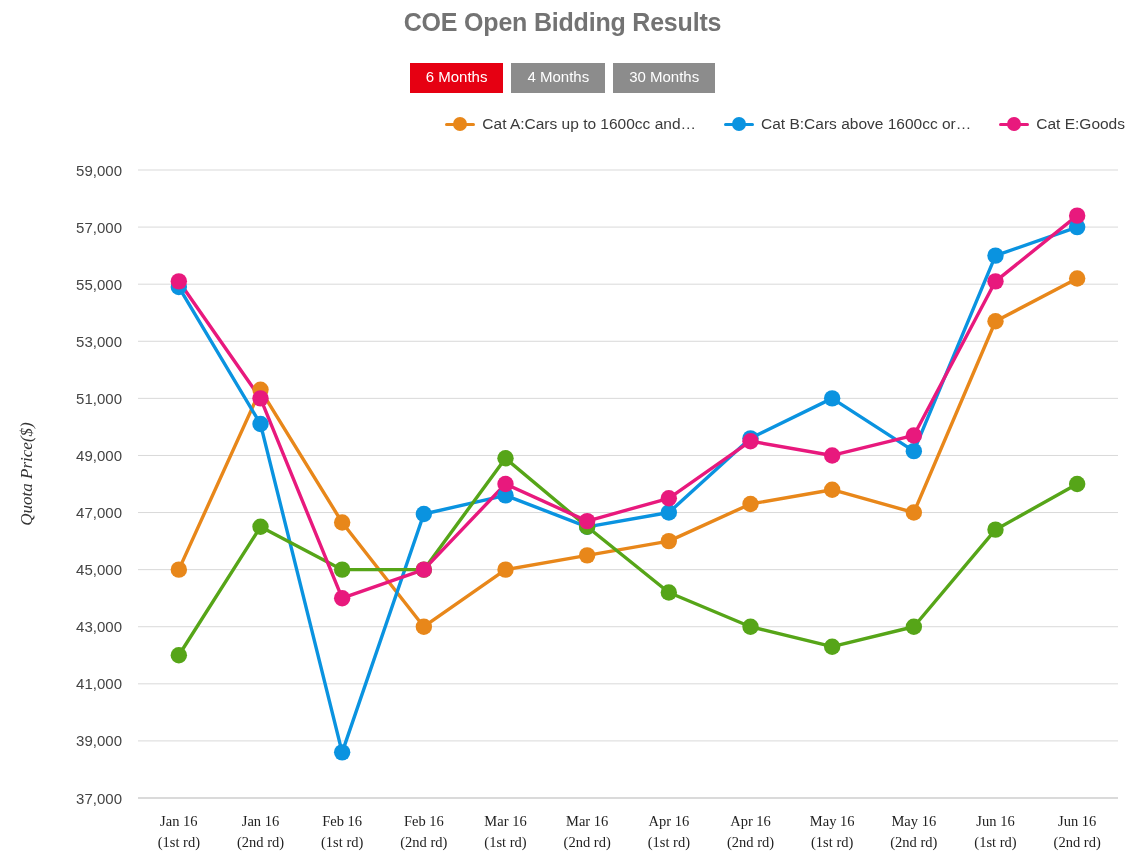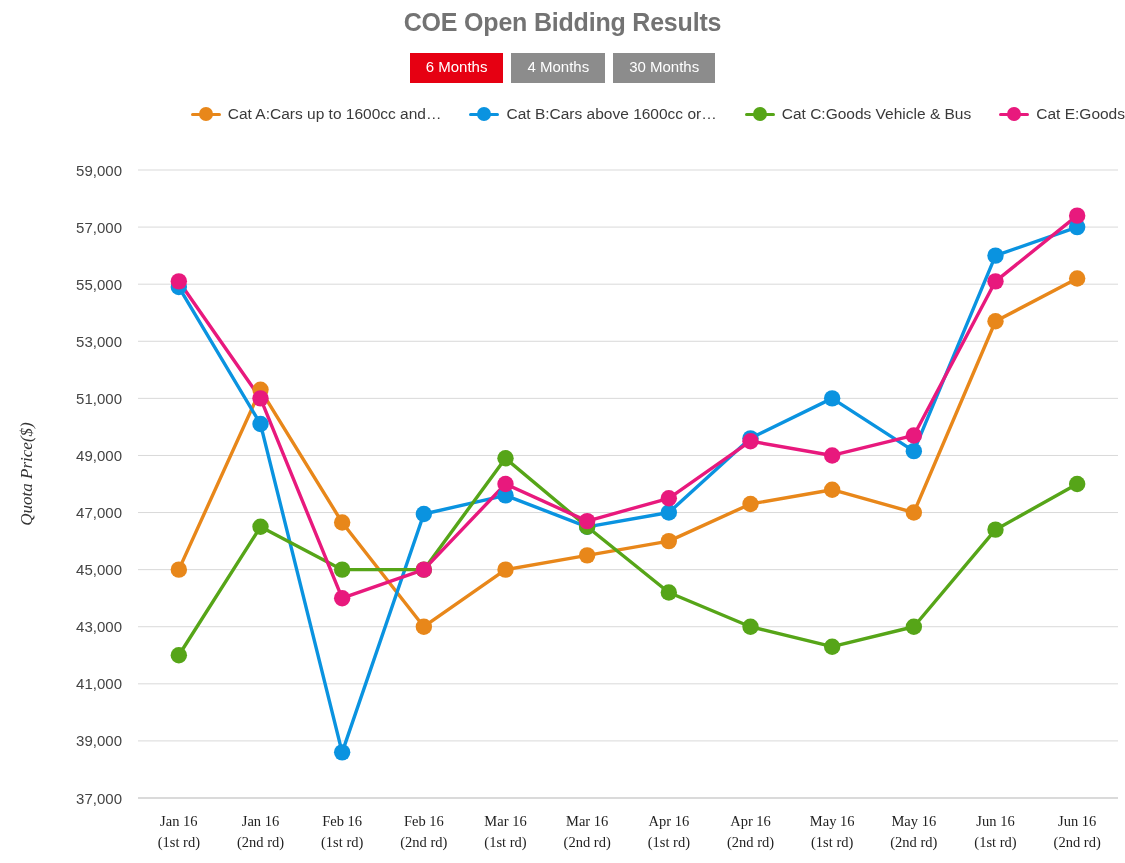--- a/index.html
+++ b/index.html
@@ -23,21 +23,21 @@
     color: #737373;
     margin: 0;
     padding-top: 8px;
     letter-spacing: -0.2px;
   }
 
   #range-toggle {
     display: flex;
     justify-content: center;
     gap: 8px;
-    margin-top: 16px;
+    margin-top: 26px;
   }
   .range-btn {
     font-size: 15px;
     color: #ffffff;
     padding: 6px 16px 7px 16px;
     border: none;
     cursor: pointer;
     font-family: "Liberation Sans", sans-serif;
     line-height: 1.1;
   }
@@ -128,27 +128,20 @@
         <span class="lm-dot" style="background: rgb(232, 135, 26);"></span>
       </span>
       <span class="legend-label">Cat A:Cars up to 1600cc and…</span>
     </div>
     <div class="legend-item">
       <span class="legend-marker">
         <span class="lm-line" style="background: rgb(10, 147, 224);"></span>
         <span class="lm-dot" style="background: rgb(10, 147, 224);"></span>
       </span>
       <span class="legend-label">Cat B:Cars above 1600cc or…</span>
-    </div>
-    <div class="legend-item">
-      <span class="legend-marker">
-        <span class="lm-line" style="background: rgb(86, 165, 24);"></span>
-        <span class="lm-dot" style="background: rgb(86, 165, 24);"></span>
-      </span>
-      <span class="legend-label">Cat C:Goods Vehicle &amp; Bus</span>
     </div>
     <div class="legend-item">
       <span class="legend-marker">
         <span class="lm-line" style="background: rgb(232, 25, 125);"></span>
         <span class="lm-dot" style="background: rgb(232, 25, 125);"></span>
       </span>
       <span class="legend-label">Cat E:Goods</span>
     </div>
   </div>
 

